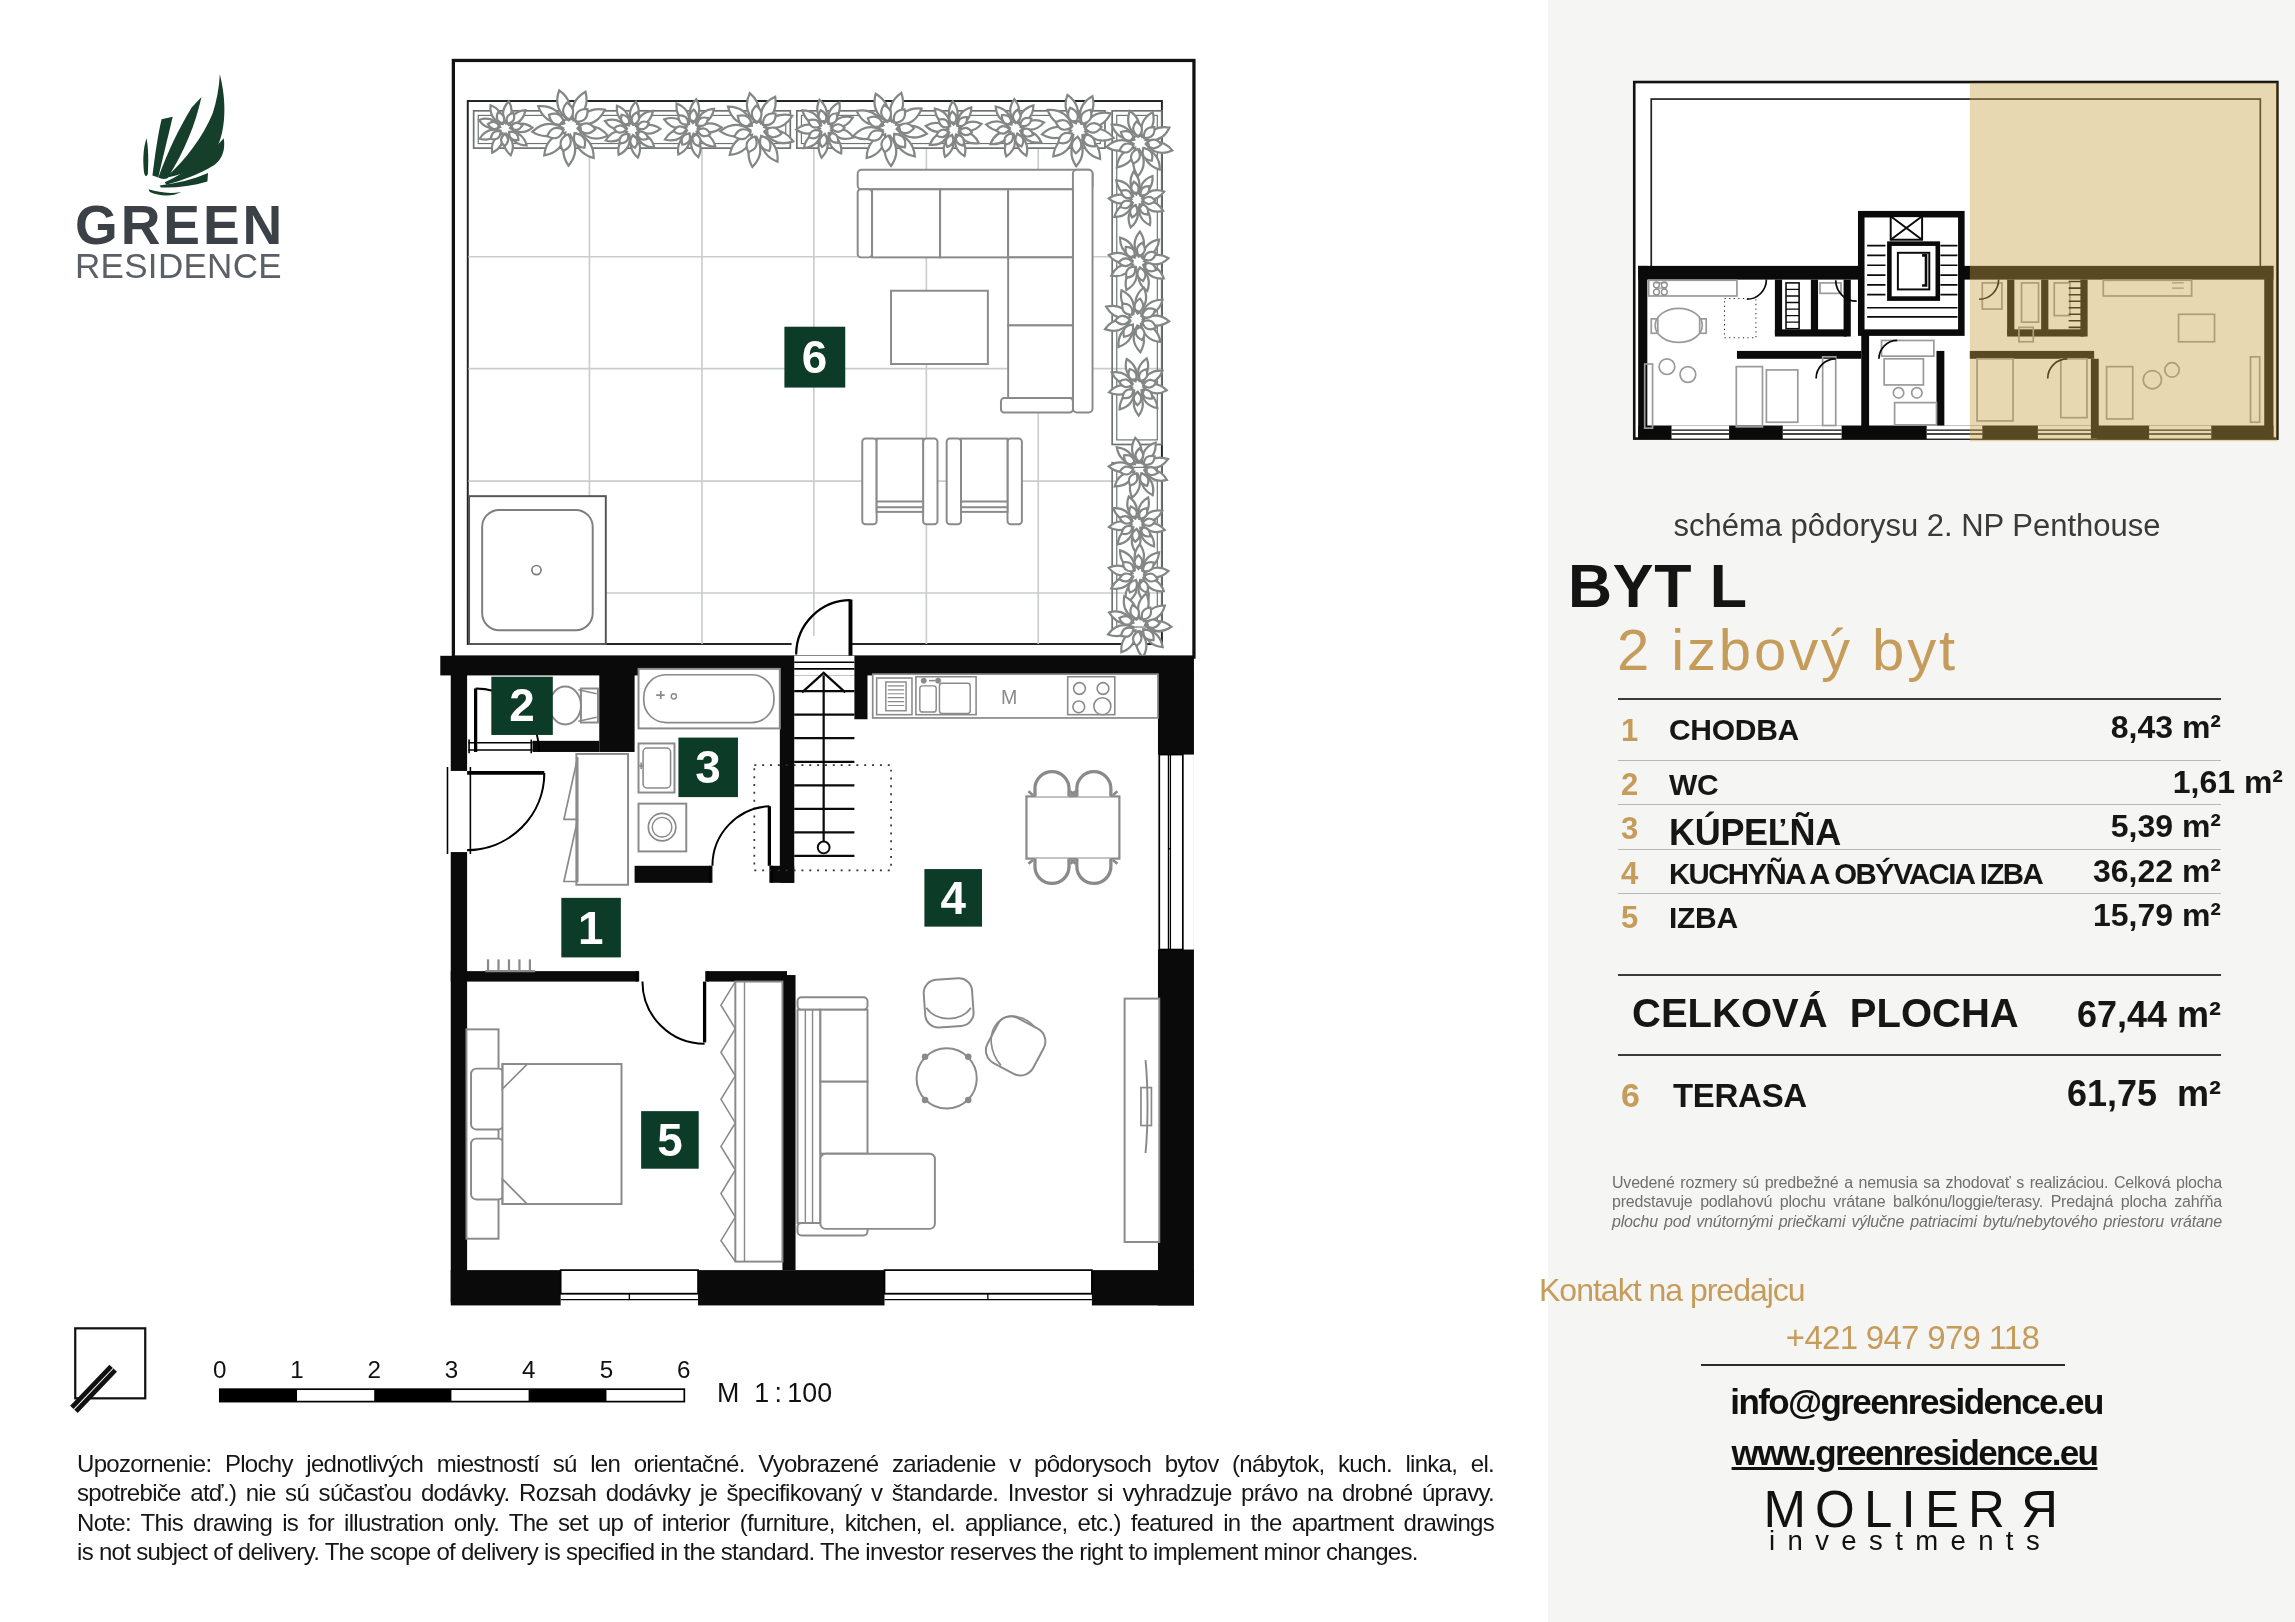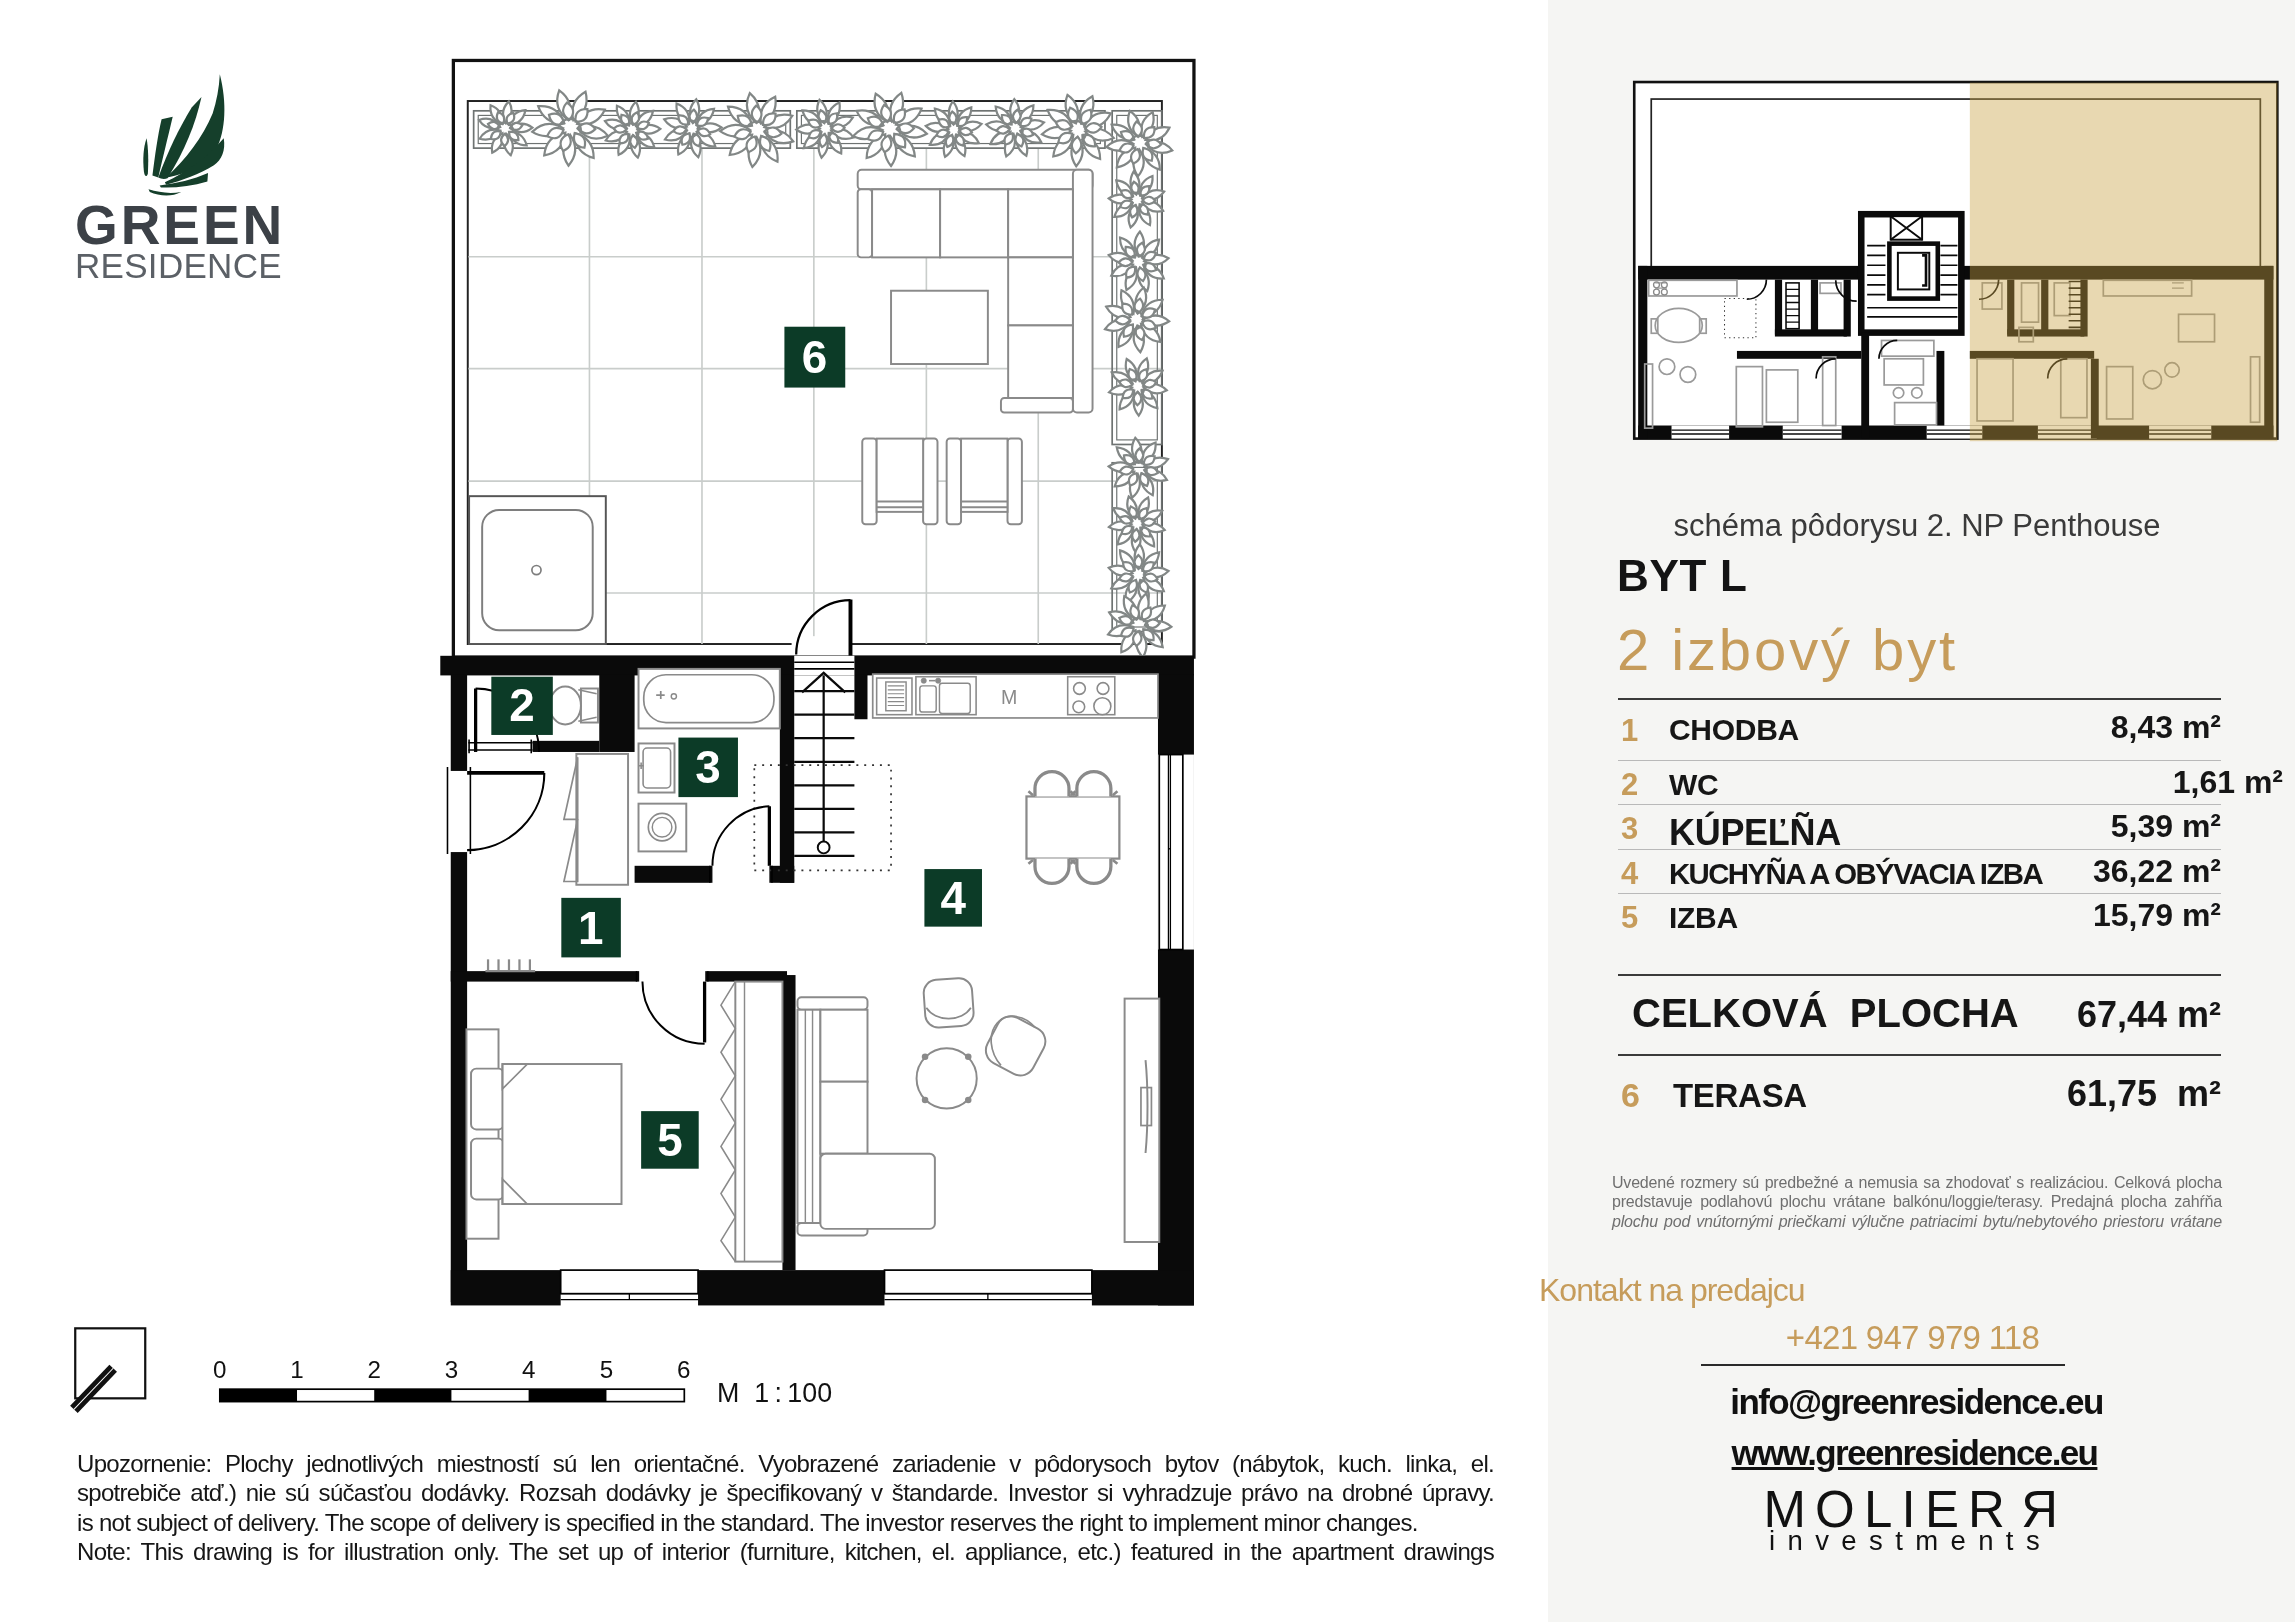--- a/index.html
+++ b/index.html
@@ -561,21 +561,21 @@
 <path d="M227,289 C243,294 260,296 277,293 C262,301 243,299 229,293 Z"></path>
 </g>
 </svg>
 
 <div class="abs" style="left:75px;top:193px;width:209px;text-align:left;font-size:55px;font-weight:bold;color:#3c4147;letter-spacing:2.9px;">GREEN</div>
 
 <div class="abs" style="left:75px;top:246px;width:209px;font-size:35px;color:#5b6066;letter-spacing:0.3px;">RESIDENCE</div>
 
 <div class="abs" style="left:1570px;top:508px;width:694px;text-align:center;font-size:31px;color:#3a3a3a;">schéma pôdorysu 2. NP Penthouse</div>
 
-<div class="abs" style="left:1617px;top:551px;font-size:44px;font-weight:bold;color:#141414;letter-spacing:0.7px;text-align:center;">BYT L</div>
+<div class="abs" style="left:1568px;top:551px;font-size:61px;font-weight:bold;color:#141414;letter-spacing:0.7px;text-align:center;">BYT L</div>
 
 <div class="abs" style="left:1617px;top:616px;font-size:58px;letter-spacing:2.9px;color:#c69c5b;">2 izbový byt</div>
 
 <div class="abs" style="left:1618px;top:698px;width:603px;height:2px;background:#3a3a3a;"></div>
 
 <div class="abs" style="left:1621px;top:713px;font-size:31px;font-weight:bold;color:#c69c5b;">1</div>
 <div class="abs" style="left:1669px;top:713px;font-size:30px;letter-spacing:-0.3px;font-weight:bold;color:#161616;">CHODBA</div>
 <div class="abs" style="left:1618px;top:709px;width:603px;text-align:right;font-size:32px;font-weight:bold;color:#161616;">8,43 m²</div>
 <div class="abs" style="left:1618px;top:760px;width:603px;height:1.3px;background:#b9b9b9;"></div>
 
@@ -625,16 +625,16 @@
 
 <div class="abs" style="left:1574px;top:1433px;width:681px;text-align:center;font-size:35px;letter-spacing:-1.6px;font-weight:bold;color:#111111;text-decoration:underline;">www.greenresidence.eu</div>
 
 <div class="abs" style="left:1570px;top:1480px;width:681px;text-align:center;font-size:51px;color:#111;letter-spacing:9.2px;">MOLIER<span style="display:inline-block;transform:scaleX(-1);margin-left:-2.6px;">R</span></div>
 
 <div class="abs" style="left:1570px;top:1525px;width:681px;text-align:center;font-size:27.5px;color:#111;letter-spacing:12.4px;">investments</div>
 
 <div class="abs" style="left:77px;top:1449px;width:1417px;font-size:24px;line-height:29.4px;letter-spacing:-0.7px;color:#161616;">
 <div style="text-align:justify;text-align-last:justify;">Upozornenie: Plochy jednotlivých miestností sú len orientačné. Vyobrazené zariadenie v pôdorysoch bytov (nábytok, kuch. linka, el.</div>
 <div style="text-align:justify;text-align-last:justify;">spotrebiče atď.) nie sú súčasťou dodávky. Rozsah dodávky je špecifikovaný v štandarde. Investor si vyhradzuje právo na drobné úpravy.</div>
+<div style="text-align:justify;text-align-last:justify;">Note: This drawing is for illustration only. The set up of interior (furniture, kitchen, el. appliance, etc.) featured in the apartment drawings</div>
 <div style="text-align:left;">is not subject of delivery. The scope of delivery is specified in the standard. The investor reserves the right to implement minor changes.</div>
-<div style="text-align:justify;text-align-last:justify;">Note: This drawing is for illustration only. The set up of interior (furniture, kitchen, el. appliance, etc.) featured in the apartment drawings</div>
 </div>
 
 
 </body></html>

